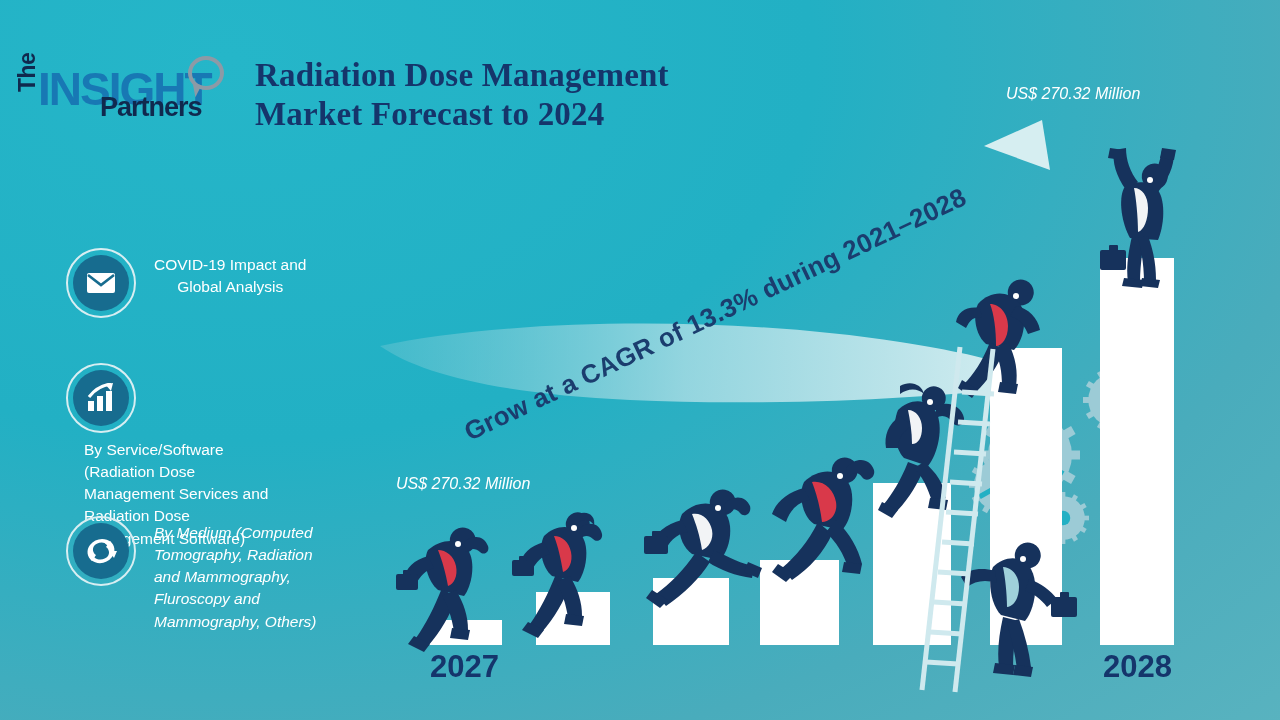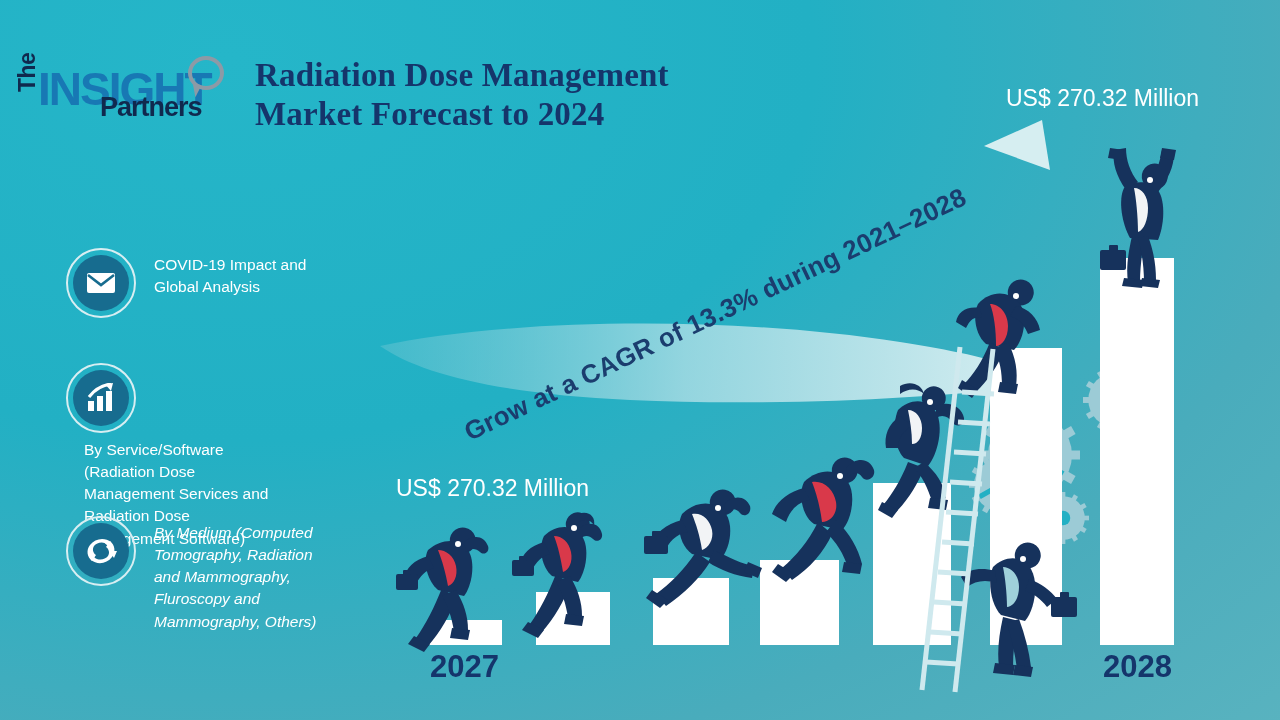--- a/index.html
+++ b/index.html
@@ -58,38 +58,38 @@
     display:flex;align-items:center;justify-content:center;
   }
   .bullet .badge .inner{
     width:56px;height:56px;border-radius:50%;background:#176c8f;
     display:flex;align-items:center;justify-content:center;
   }
   .bullet .txt{
     margin-left:18px;color:#ffffff;font-size:15.5px;line-height:1.43;
     padding-top:6px;max-width:240px;white-space:pre-line;
   }
-  #b1{left:66px;top:248px;}
+  #b1{left:66px;top:248px;text-align:center;}
   #b2{left:66px;top:363px;flex-direction:column;}
   #b3{left:66px;top:516px;font-style:italic;}
 
   
   #swoosh{position:absolute;left:380px;top:312px;width:680px;height:110px;}
   #arrow-head{position:absolute;left:980px;top:118px;width:72px;height:62px;}
 
   
   #cagr{
     position:absolute;left:466px;top:418px;
     transform:rotate(-25.5deg);transform-origin:left center;
     font-size:26px;font-weight:bold;color:#1b3d6e;
     white-space:nowrap;letter-spacing:0.3px;
   }
 
   
-  .value-label{position:absolute;color:#ffffff;font-size:23px;white-space:nowrap;}
+  .value-label{position:absolute;color:#ffffff;font-size:16px;white-space:nowrap;font-style:italic;}
   #val-left{left:396px;top:475px;}
   #val-right{left:1006px;top:85px;}
 
   
   .year-label{
     position:absolute;color:#15356b;font-size:31px;font-weight:bold;
     letter-spacing:0px;
   }
   #year-2021{left:430px;top:649px;}
   #year-2028{left:1103px;top:649px;}

